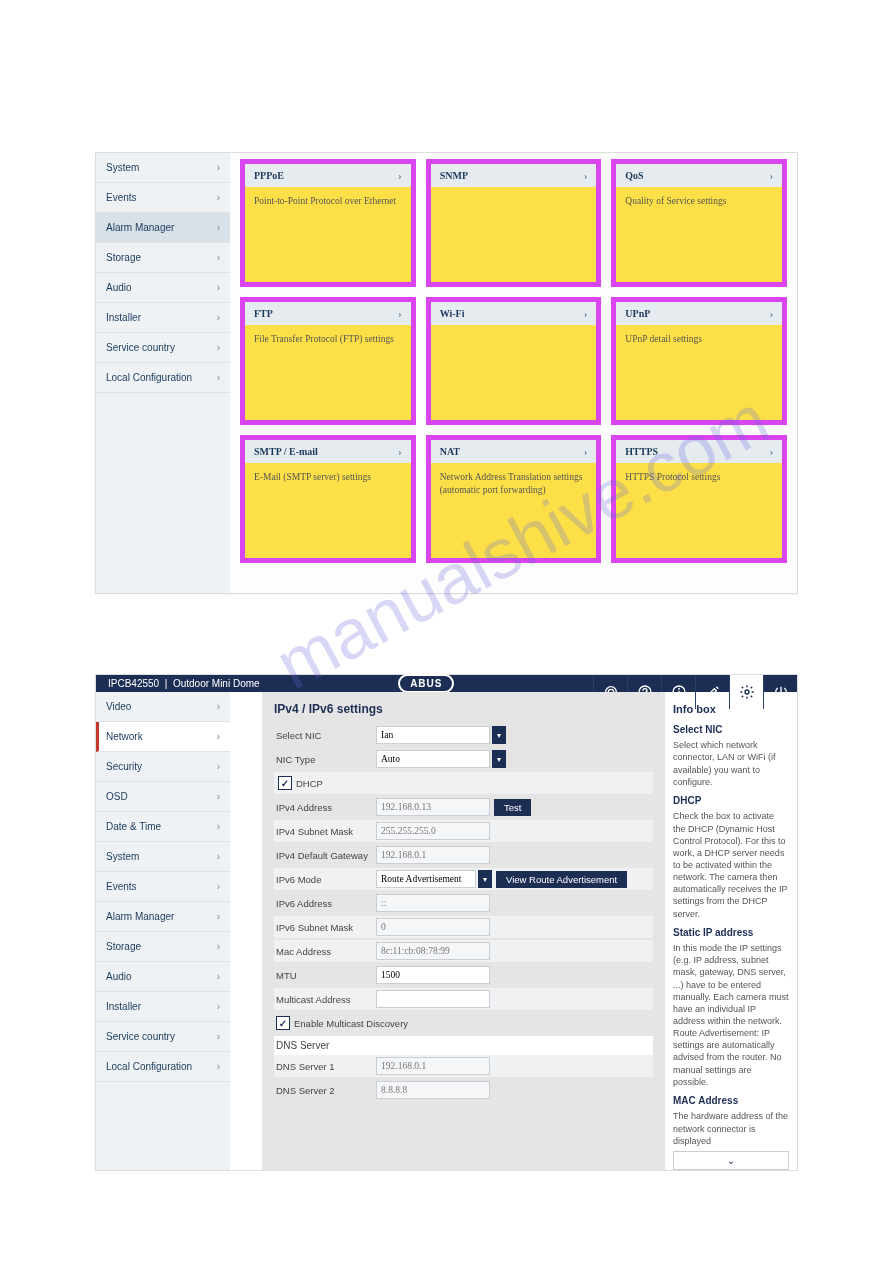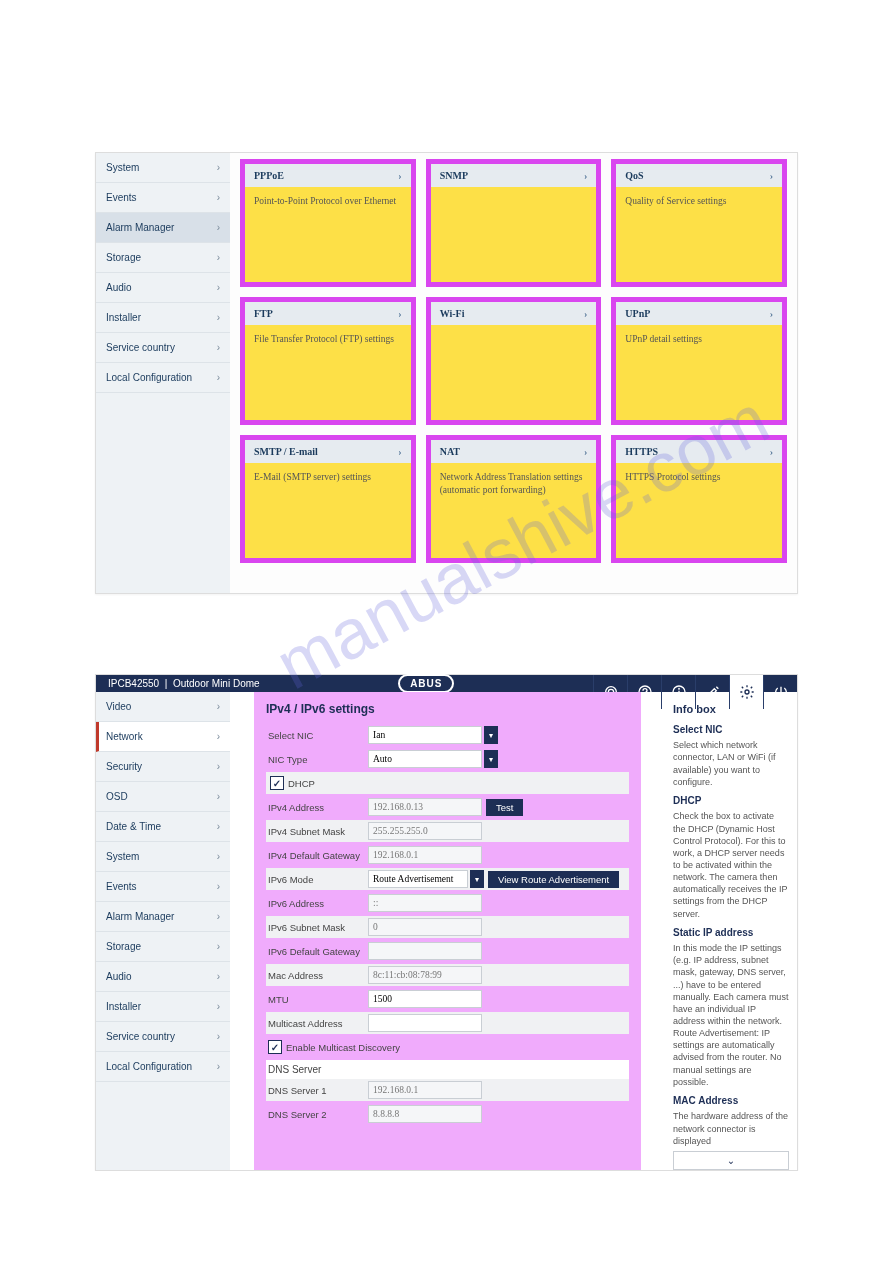--- a/index.html
+++ b/index.html
@@ -25,27 +25,27 @@
   .panel2 { margin: 80px 95px 0 95px; border: 1px solid #ddd; background: #fff; box-shadow: 0 1px 2px rgba(0,0,0,0.05); }
   .topbar { background: #1d2e55; color: #fff; height: 17px; display: flex; align-items: center; }
   .topbar-left { padding-left: 12px; font-size: 10px; flex: 0 0 auto; }
   .topbar-center { flex: 1; display: flex; justify-content: center; align-items: center; }
   .logo { border: 2px solid #fff; border-radius: 14px; padding: 2px 10px; font-size: 10px; font-weight: bold; letter-spacing: 1px; }
   .topbar-icons { display: flex; height: 100%; }
   .tb-icon { width: 34px; height: 34px; display: flex; align-items: center; justify-content: center; border-left: 1px solid #2a3e6a; cursor: pointer; }
   .tb-icon.active { background: #fff; color: #1d2e55; }
   .tb-icon svg { width: 16px; height: 16px; }
   
-  .panel2-body { display: flex; gap: 24px; }
+  .panel2-body { display: flex; }
   .sidebar2 { width: 134px; background: #eef2f5; }
   .sidebar2 .sb-item { display: flex; justify-content: space-between; align-items: center; padding: 9px 10px; border-bottom: 1px solid #dde3e8; font-size: 10px; color: #1a3a5c; cursor: pointer; }
   .sidebar2 .sb-item.selected { border-left: 3px solid #c0392b; background: #fff; padding-left: 7px; }
   .sidebar2 .sb-item .chev { font-size: 10px; color: #7a8a9a; }
   
-  .form-area { flex: 1; padding: 10px 12px; background: #f0abfc; }
+  .form-area { flex: 1; padding: 10px 12px; background: #e5e5e5; margin-left: 32px; }
   .form-title { font-size: 12px; font-weight: bold; color: #1d2e55; margin-bottom: 8px; }
   .form-row { display: flex; align-items: center; min-height: 22px; margin-bottom: 2px; }
   .form-row.shaded { background: #f0f1f3; padding: 2px 0; }
   .form-label { width: 102px; font-size: 9.5px; color: #444; padding-left: 2px; }
   .form-input { width: 114px; height: 18px; border: 1px solid #c9ced4; font-size: 9.5px; padding: 0 4px; background: #fff; font-family: Liberation Serif, serif; }
   .form-input.ro { background: #f5f6f8; color: #777; }
   .dd-btn { width: 14px; height: 18px; background: #1d2e55; color: #fff; display: inline-flex; align-items: center; justify-content: center; margin-left: 2px; font-size: 8px; cursor: pointer; }
   .action-btn { background: #1d2e55; color: #fff; font-size: 9.5px; padding: 3px 10px; border: none; cursor: pointer; margin-left: 4px; }
   .chk { width: 14px; height: 14px; border: 1px solid #1d2e55; display: inline-flex; align-items: center; justify-content: center; margin-right: 4px; background: #fff; }
   .chk.checked::after { content: "✓"; color: #1d2e55; font-size: 10px; font-weight: bold; }
@@ -320,24 +320,20 @@
           <button class="action-btn">View Route Advertisement</button>
         </div>
         <div class="form-row">
           <div class="form-label">IPv6 Address</div>
           <input class="form-input ro" value="::" style="">
         </div>
         <div class="form-row shaded">
           <div class="form-label">IPv6 Subnet Mask</div>
           <input class="form-input ro" value="0" style="">
         </div>
-        <div class="form-row">
-          <div class="form-label">IPv6 Default Gateway</div>
-          <input class="form-input ro" value="" style="">
-        </div>
         <div class="form-row shaded">
           <div class="form-label">Mac Address</div>
           <input class="form-input ro" value="8c:11:cb:08:78:99" style="">
         </div>
         <div class="form-row">
           <div class="form-label">MTU</div>
           <input class="form-input" value="1500" style="">
         </div>
         <div class="form-row shaded">
           <div class="form-label">Multicast Address</div>

